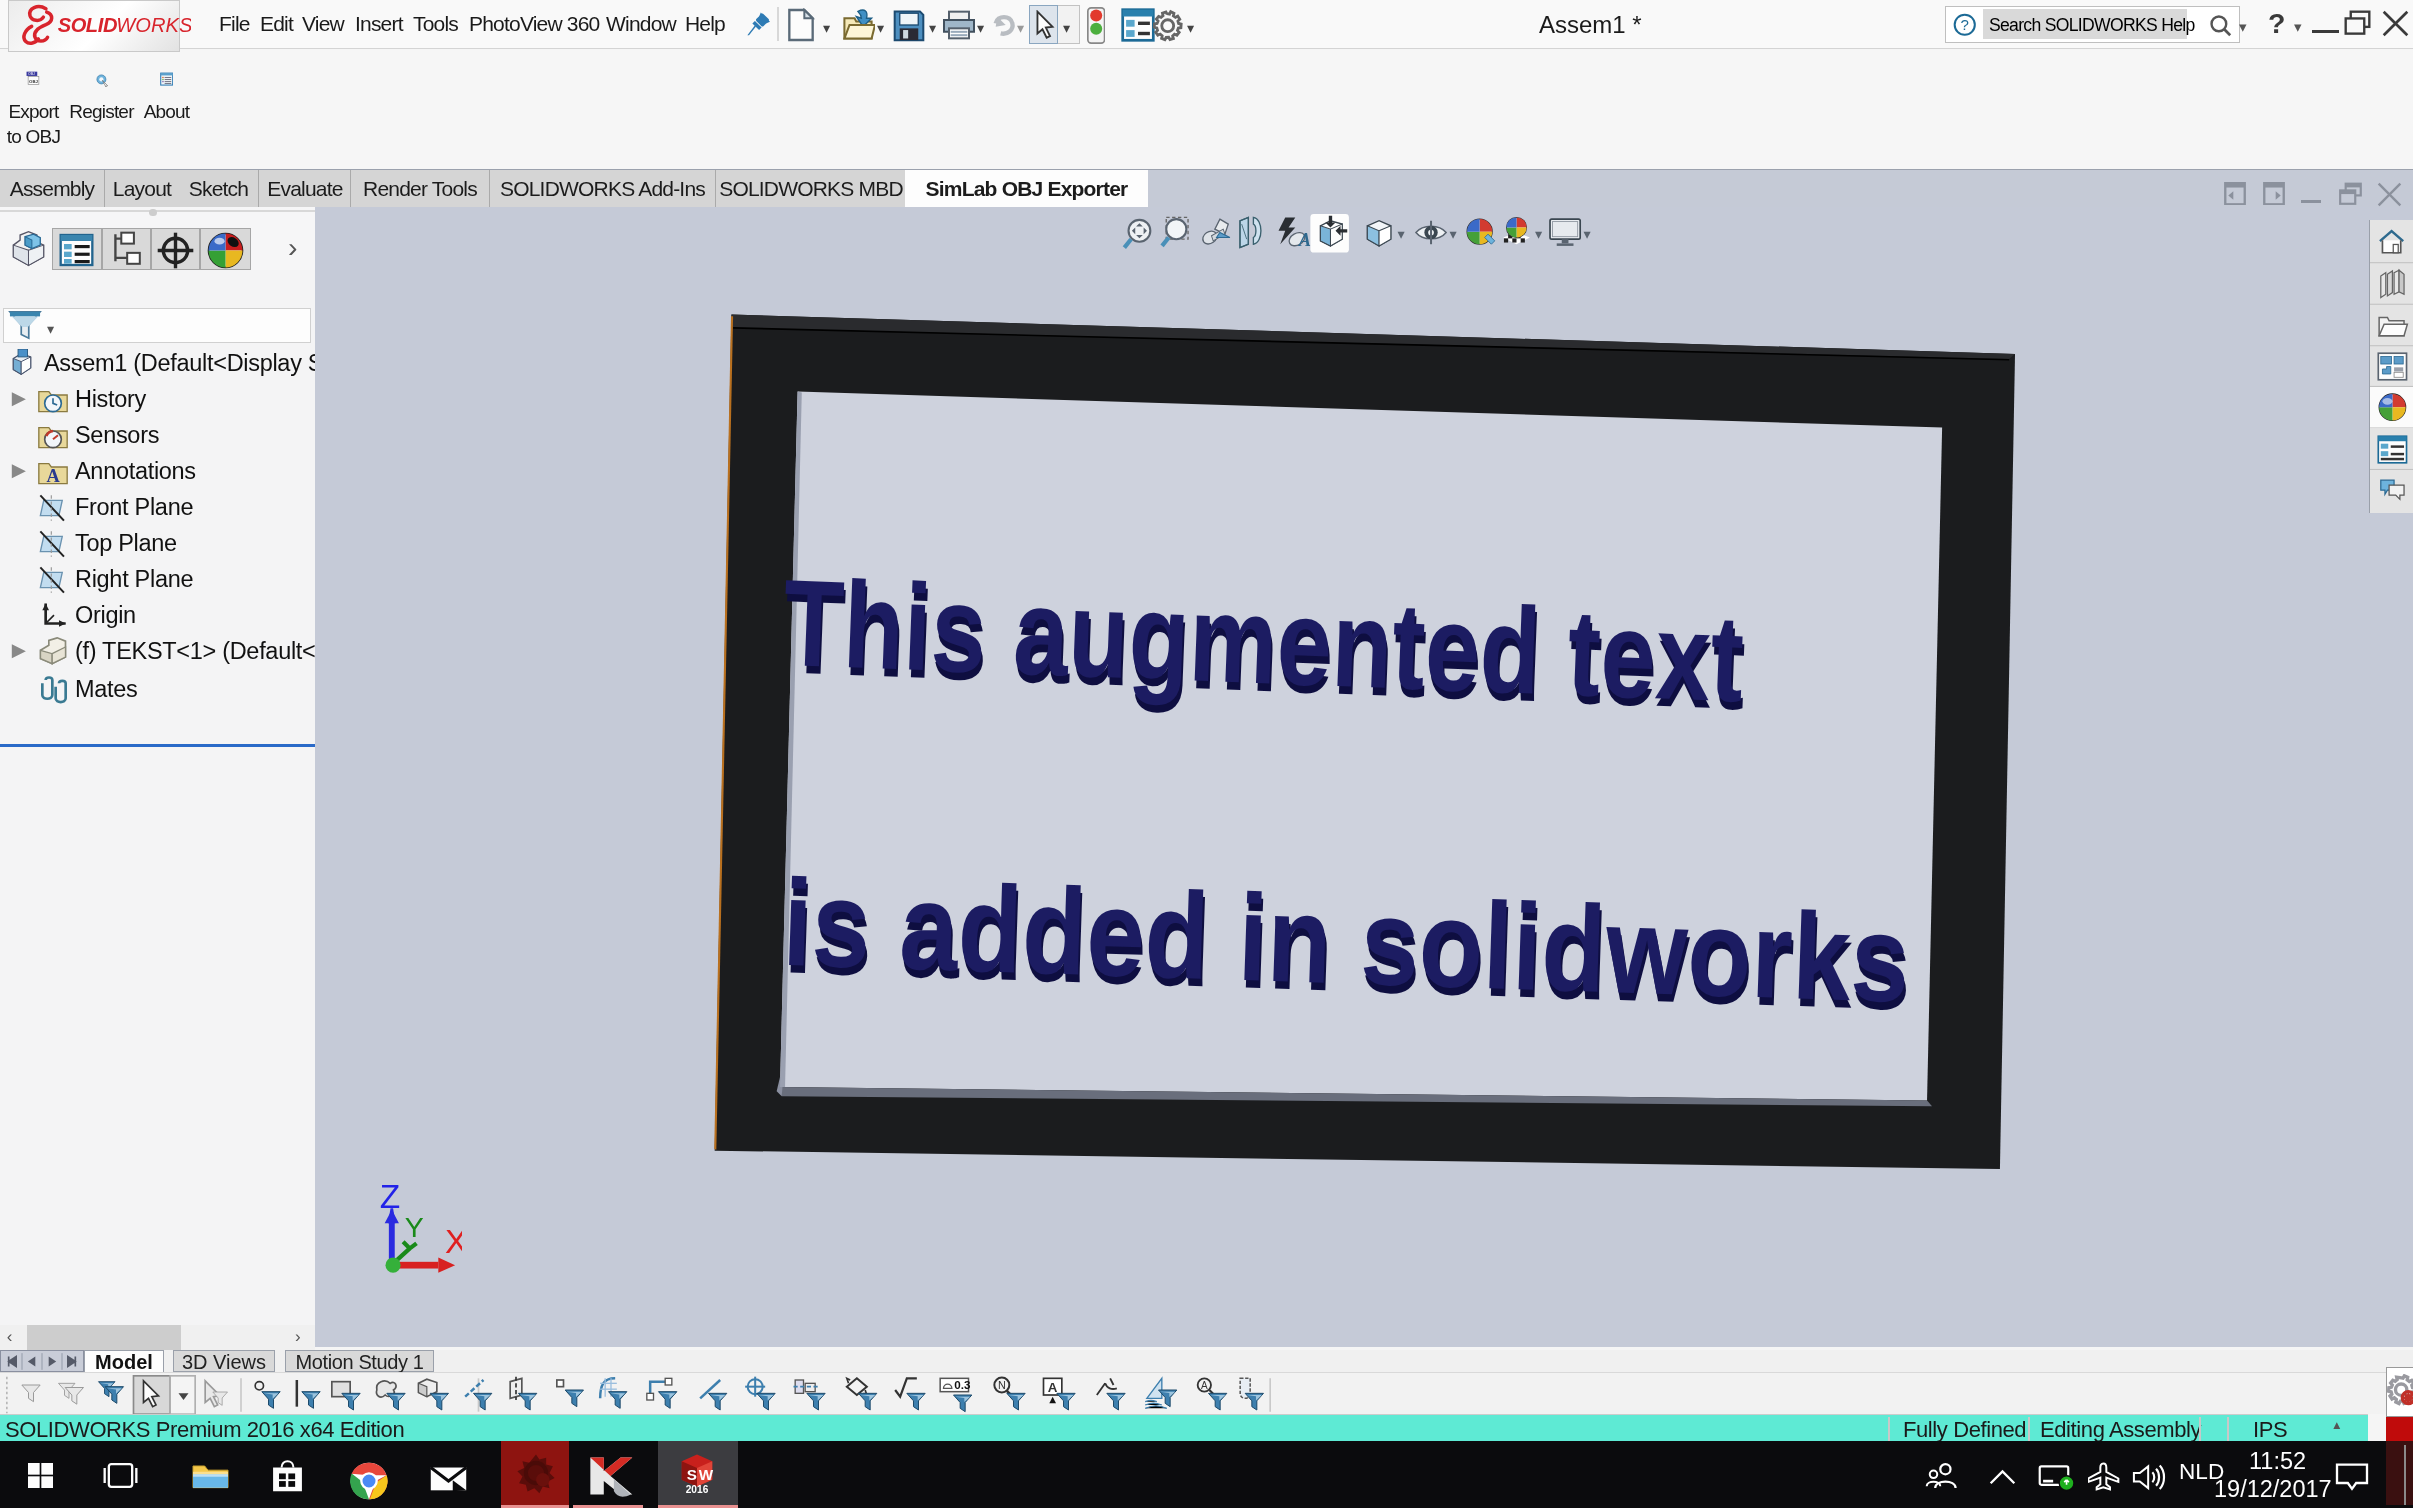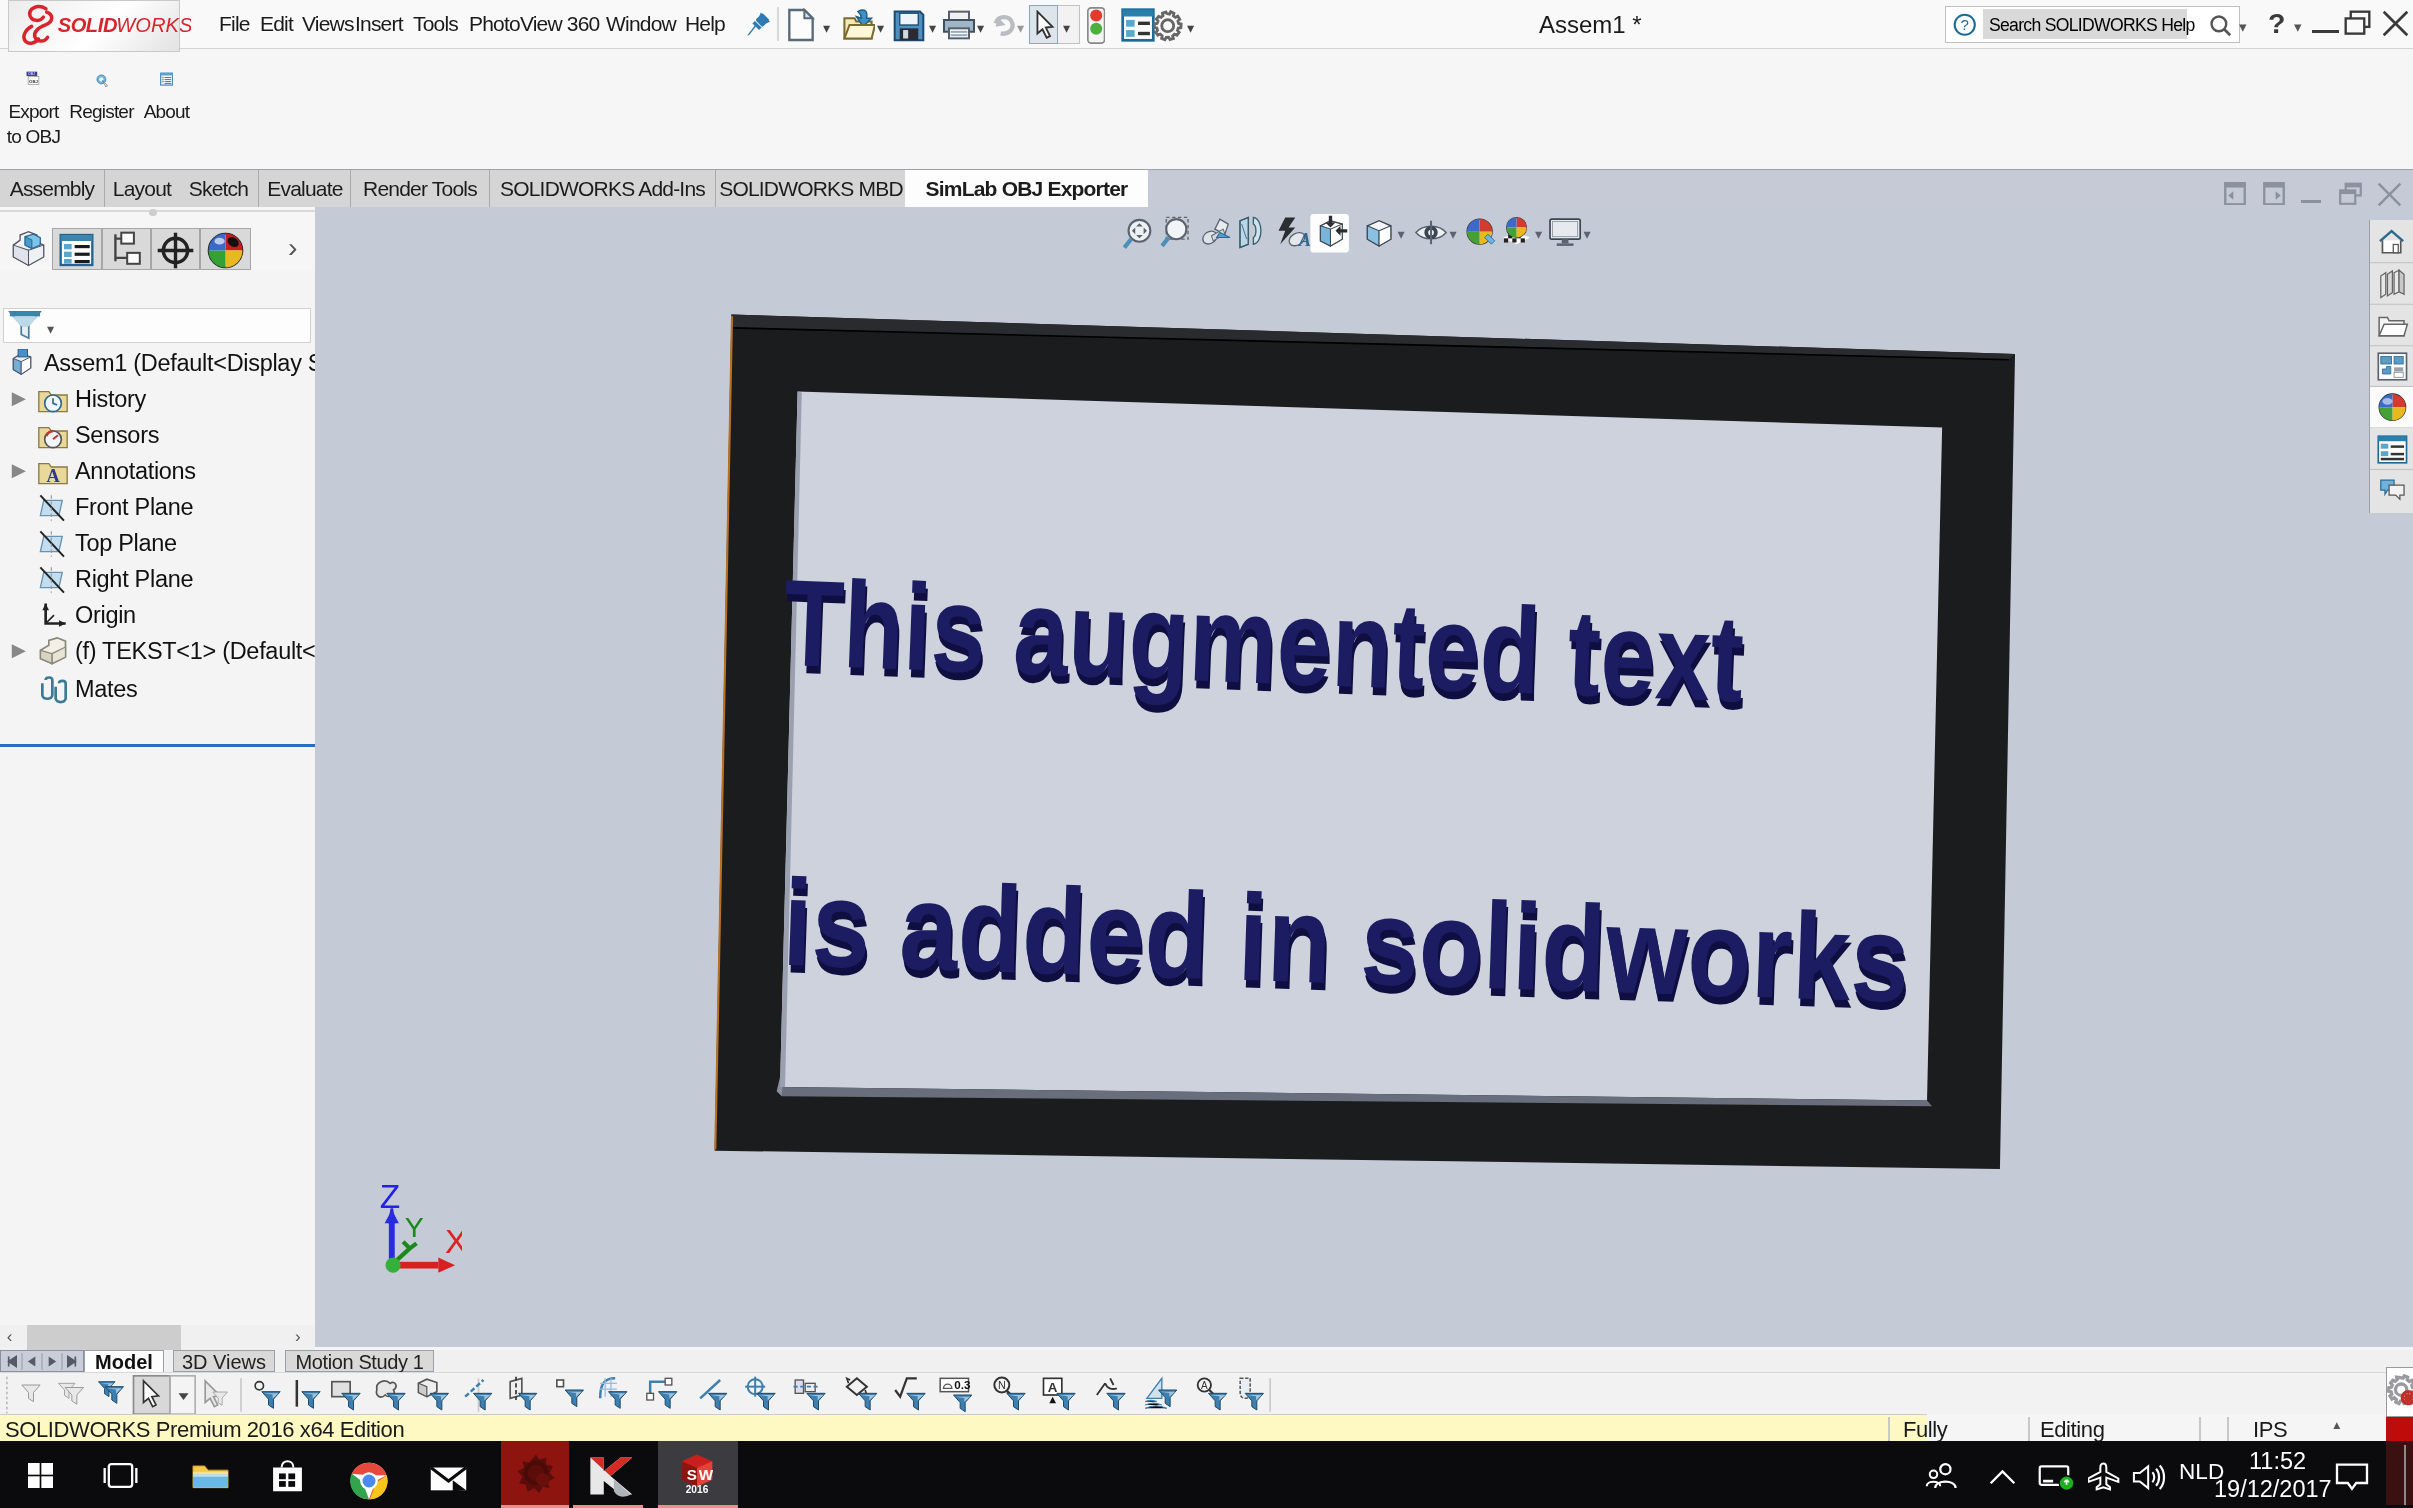--- a/index.html
+++ b/index.html
@@ -21,31 +21,31 @@
 
 #panel { position:absolute; left:0; top:207px; width:315px; height:1143px; background:#f4f4f5; overflow:hidden; }
 .treerow { position:absolute; left:0; width:315px; height:36px; font-size:23.5px; letter-spacing:-0.3px; color:#111; }
 .treerow .lbl { position:absolute; top:4.2px; white-space:nowrap; }
 
 #viewport { position:absolute; left:315px; top:207px; width:2098px; height:1140px; background:#c5cad7; }
 
 #hscroll { position:absolute; left:0; top:1325px; width:315px; height:25px; background:#f0f0f0; }
 #modeltabs { position:absolute; left:0; top:1350px; width:2413px; height:22px; background:#f0f0f0; }
 #sketchbar { position:absolute; left:0; top:1372px; width:2413px; height:42px; background:#f2f2f2; border-top:1.7px solid #d9d9d9; }
-#statusbar { position:absolute; left:0; top:1414px; width:1927px; height:28px; background:#fef9c3; border-top:1.7px solid #cccccc; font-size:22px; letter-spacing:-0.4px; color:#1a1a1a; }
+#statusbar { position:absolute; left:0; top:1414px; width:2368px; height:28px; background:#5eead4; border-top:1.7px solid #cccccc; font-size:22px; letter-spacing:-0.4px; color:#1a1a1a; }
 #taskbar { position:absolute; left:0; top:1441px; width:2413px; height:67px; background:#0b0b0d; }
 .tray { position:absolute; color:#ffffff; }
 </style>
 </head>
 <body>
 <div id="screen">
   <div id="titlebar">
     <span class="menu" style="left:219px;">File</span>
     <span class="menu" style="left:260px;">Edit</span>
-    <span class="menu" style="left:302px;">Views</span>
+    <span class="menu" style="left:302px;">View</span>
     <span class="menu" style="left:355px;">Insert</span>
     <span class="menu" style="left:413px;">Tools</span>
     <span class="menu" style="left:469px;">PhotoView 360</span>
     <span class="menu" style="left:606px;">Window</span>
     <span class="menu" style="left:685px;">Help</span>
     <svg class="abs" style="left:744px;top:10px;" width="28.5" height="28.5" viewBox="0 0 34 34">
         <g fill="#2e7bb4">
           <path d="M20 3 L31 14 L26 16 L18 8 Z"></path>
           <rect x="16" y="6" width="12" height="12" rx="2" transform="rotate(45 22 12)"></rect>
           <path d="M14 20 L6 30 L4 30 L14 17 Z"></path>

